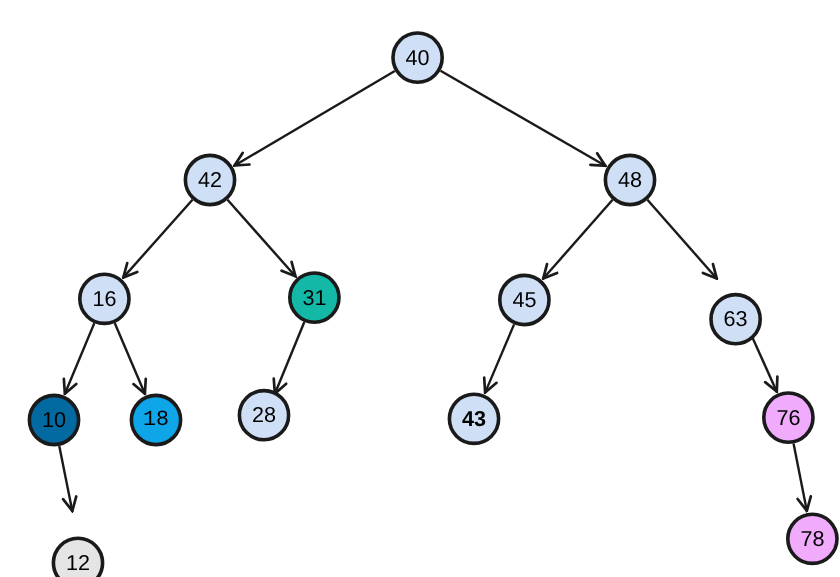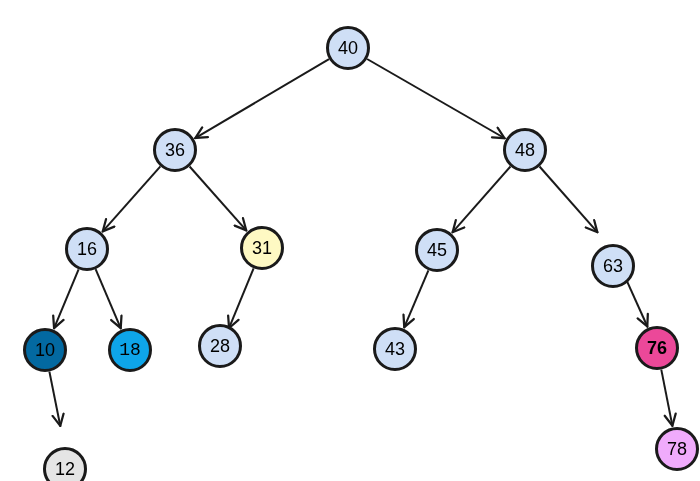--- a/index.html
+++ b/index.html
@@ -54,27 +54,27 @@
         <line x1="95.6" y1="269.2" x2="121.0" y2="328.8" stroke="#1a1a1a" stroke-width="2" marker-end="url(#arrow-head)"></line>
         <line x1="253.6" y1="268.3" x2="228.8" y2="328.7" stroke="#1a1a1a" stroke-width="2" marker-end="url(#arrow-head)"></line>
         <line x1="428.4" y1="270.3" x2="404.0" y2="327.8" stroke="#1a1a1a" stroke-width="2" marker-end="url(#arrow-head)"></line>
         <line x1="622.0" y1="270.1" x2="647.6" y2="327.0" stroke="#1a1a1a" stroke-width="2" marker-end="url(#arrow-head)"></line>
         <line x1="49.4" y1="371.6" x2="60.4" y2="426.5" stroke="#1a1a1a" stroke-width="2" marker-end="url(#arrow-head)"></line>
         <line x1="661.3" y1="369.6" x2="672.5" y2="426.4" stroke="#1a1a1a" stroke-width="2" marker-end="url(#arrow-head)"></line>
       </g>
   </svg>
   <div id="node-layer">
       <div class="tree-node" style="left: 326px; top: 26px; background: rgb(207, 223, 246); border: 3px solid rgb(26, 26, 26); color: rgb(0, 0, 0);">40</div>
-      <div class="tree-node" style="left: 153px; top: 128px; background: rgb(207, 223, 246); border: 3px solid rgb(26, 26, 26); color: rgb(0, 0, 0);">36</div>
+      <div class="tree-node" style="left: 153px; top: 128px; background: rgb(207, 223, 246); border: 3px solid rgb(26, 26, 26); color: rgb(0, 0, 0);">42</div>
       <div class="tree-node" style="left: 503px; top: 128px; background: rgb(207, 223, 246); border: 3px solid rgb(26, 26, 26); color: rgb(0, 0, 0);">48</div>
       <div class="tree-node" style="left: 65px; top: 227px; background: rgb(207, 223, 246); border: 3px solid rgb(26, 26, 26); color: rgb(0, 0, 0);">16</div>
-      <div class="tree-node" style="left: 240px; top: 226px; background: #fef9c3; border: 3px solid rgb(26, 26, 26); color: rgb(0, 0, 0);">31</div>
+      <div class="tree-node" style="left: 240px; top: 226px; background: #14b8a6; border: 3px solid rgb(26, 26, 26); color: rgb(0, 0, 0);">31</div>
       <div class="tree-node" style="left: 415px; top: 228px; background: rgb(207, 223, 246); border: 3px solid rgb(26, 26, 26); color: rgb(0, 0, 0);">45</div>
       <div class="tree-node" style="left: 591px; top: 244px; background: rgb(207, 223, 246); border: 3px solid rgb(26, 26, 26); color: #000000;">63</div>
       <div class="tree-node" style="left: 23px; top: 328px; background: #0369a1; border: 3px solid rgb(26, 26, 26); color: rgb(0, 0, 0);">10</div>
       <div class="tree-node" style="left: 108px; top: 328px; background: #0ea5e9; border: 3px solid rgb(26, 26, 26); color: rgb(0, 0, 0); font-family: Liberation Mono, monospace;">18</div>
       <div class="tree-node" style="left: 198px; top: 324px; background: rgb(207, 223, 246); border: 3px solid rgb(26, 26, 26); color: rgb(0, 0, 0);">28</div>
-      <div class="tree-node" style="left: 373px; top: 327px; background: rgb(207, 223, 246); border: 3px solid rgb(26, 26, 26); color: rgb(0, 0, 0);">43</div>
-      <div class="tree-node" style="left: 635px; top: 326px; background: #ec4899; border: 3px solid rgb(26, 26, 26); color: rgb(0, 0, 0); font-weight: bold;">76</div>
+      <div class="tree-node" style="left: 373px; top: 327px; background: rgb(207, 223, 246); border: 3px solid rgb(26, 26, 26); color: rgb(0, 0, 0); font-weight: bold;">43</div>
+      <div class="tree-node" style="left: 635px; top: 326px; background: #f0abfc; border: 3px solid rgb(26, 26, 26); color: rgb(0, 0, 0);">76</div>
       <div class="tree-node" style="left: 43px; top: 447px; background: #e5e5e5; border: 3px solid rgb(26, 26, 26); color: rgb(0, 0, 0);">12</div>
       <div class="tree-node" style="left: 655px; top: 427px; background: #f0abfc; border: 3px solid rgb(26, 26, 26); color: rgb(0, 0, 0);">78</div>
     </div>
 </div>
 
 </body></html>

